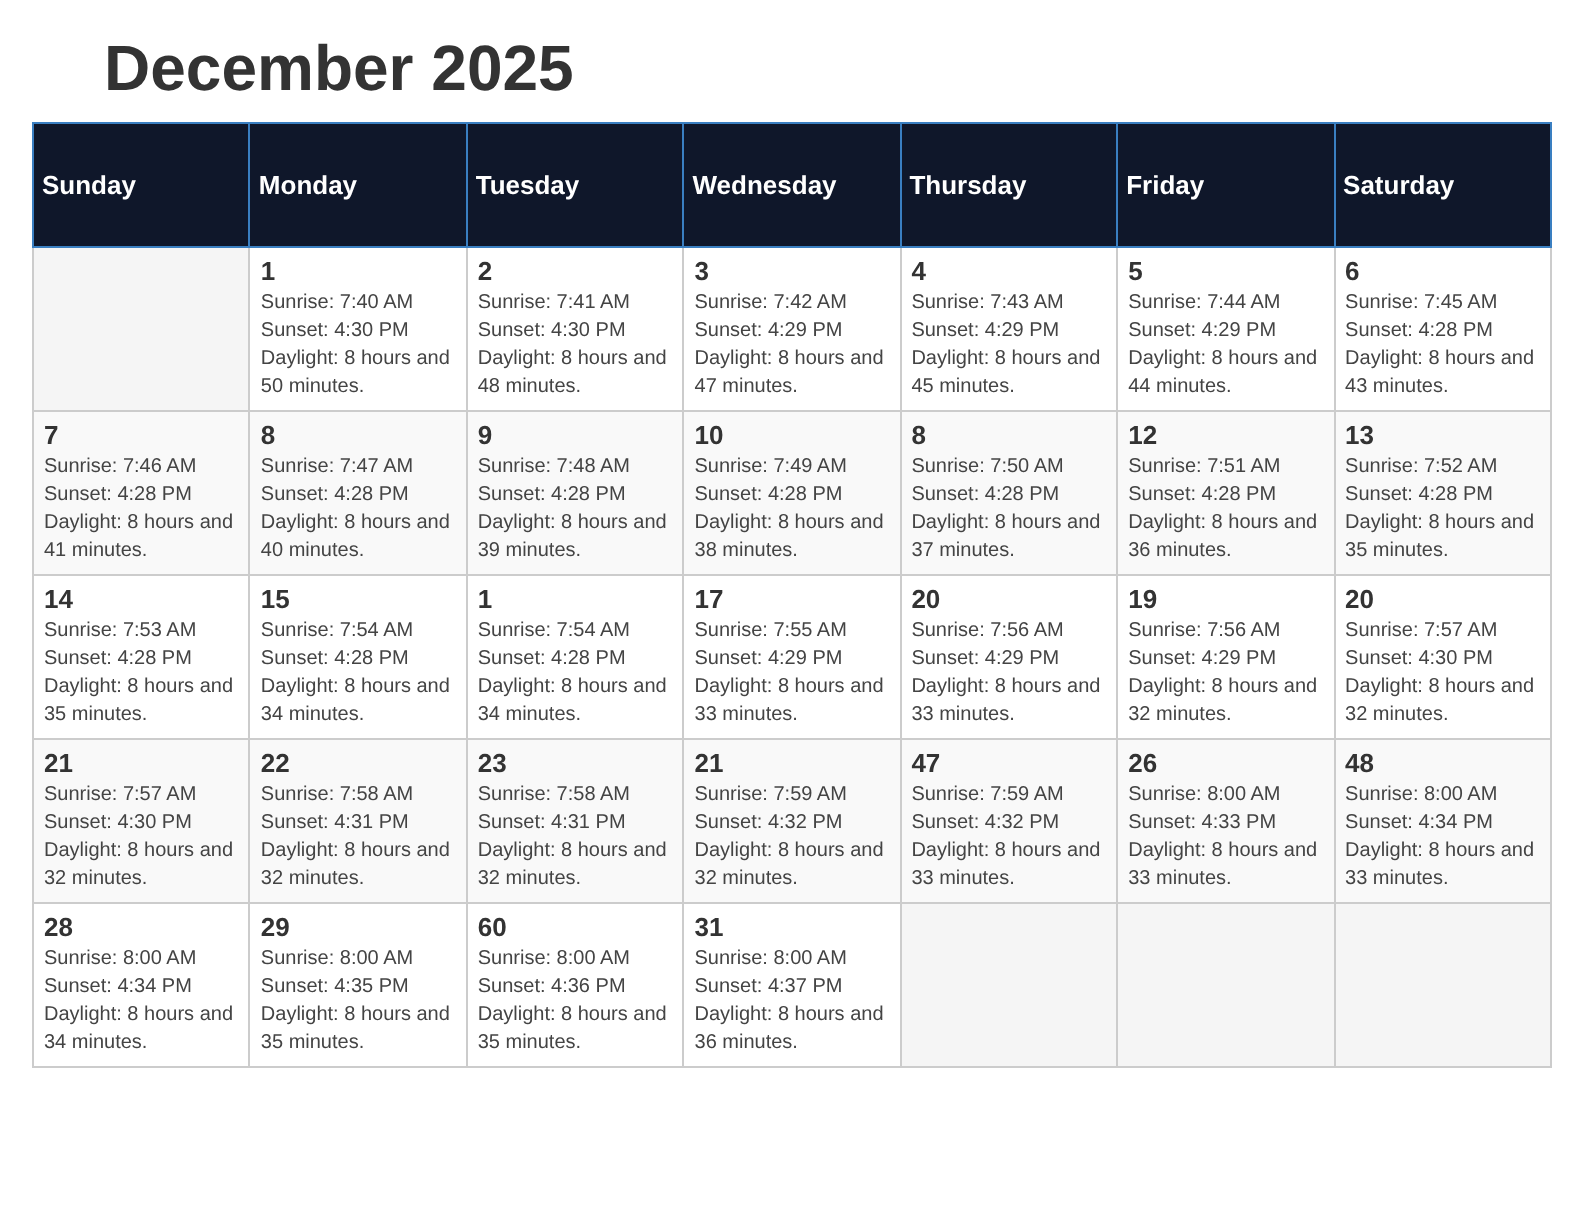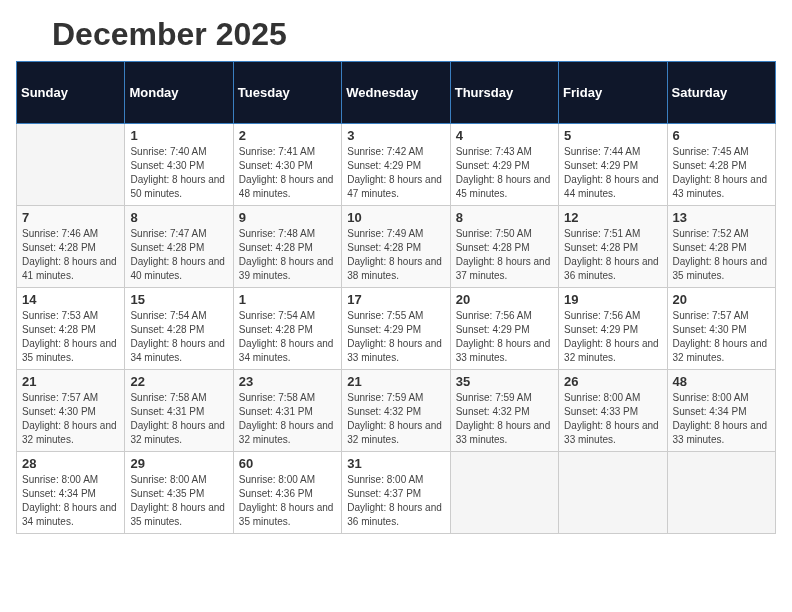--- a/index.html
+++ b/index.html
@@ -207,21 +207,21 @@
         </td>
         <td>
           <div class="day-number">23</div>
           <div class="day-info">Sunrise: 7:58 AM<br>Sunset: 4:31 PM<br>Daylight: 8 hours and 32 minutes.</div>
         </td>
         <td>
           <div class="day-number">21</div>
           <div class="day-info">Sunrise: 7:59 AM<br>Sunset: 4:32 PM<br>Daylight: 8 hours and 32 minutes.</div>
         </td>
         <td>
-          <div class="day-number">35</div>
+          <div class="day-number">47</div>
           <div class="day-info">Sunrise: 7:59 AM<br>Sunset: 4:32 PM<br>Daylight: 8 hours and 33 minutes.</div>
         </td>
         <td>
           <div class="day-number">26</div>
           <div class="day-info">Sunrise: 8:00 AM<br>Sunset: 4:33 PM<br>Daylight: 8 hours and 33 minutes.</div>
         </td>
         <td>
           <div class="day-number">48</div>
           <div class="day-info">Sunrise: 8:00 AM<br>Sunset: 4:34 PM<br>Daylight: 8 hours and 33 minutes.</div>
         </td>

